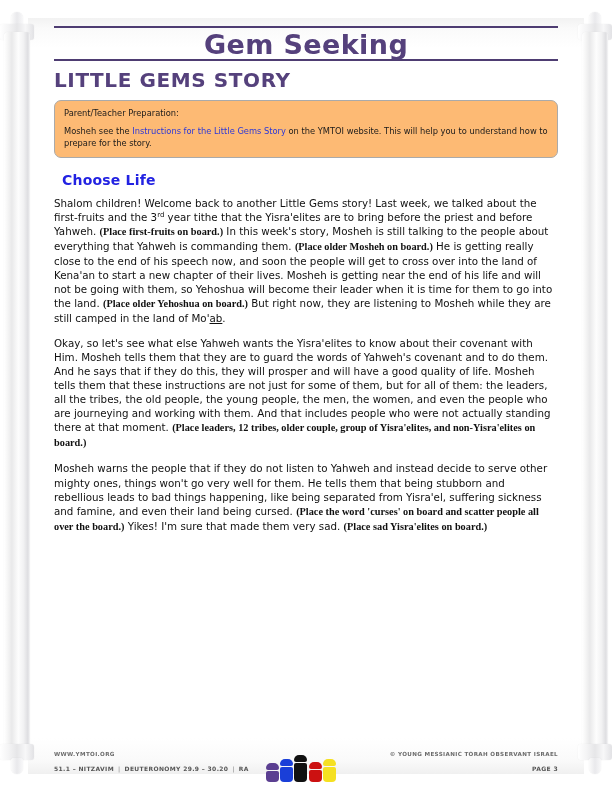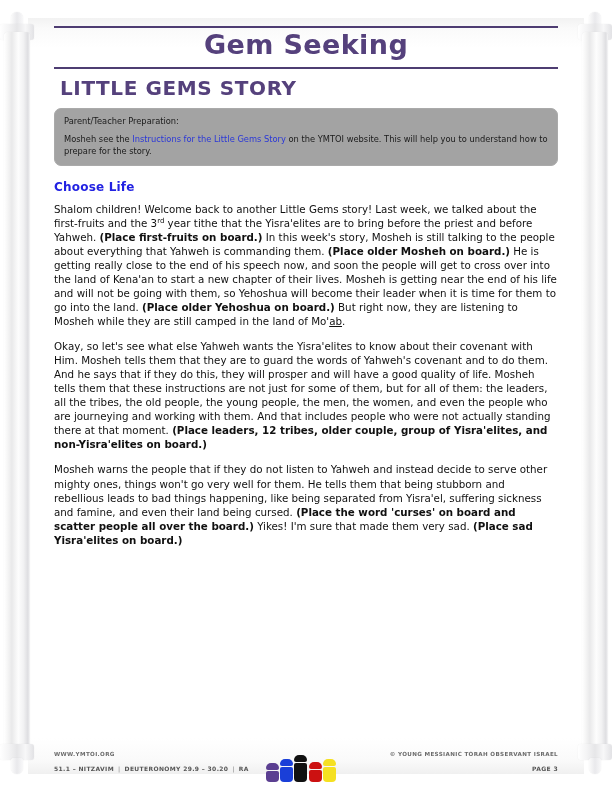--- a/index.html
+++ b/index.html
@@ -96,72 +96,72 @@
     width: 100%;
   }
   .rule.thin { height: 2px; }
 
   .doc-title {
     text-align: center;
     color: #55417c;
     font-size: 27px;
     font-weight: bold;
     letter-spacing: 0.4px;
-    padding: 3px 0 8px 0;
+    padding: 3px 0 0 0;
     line-height: 1.05;
     font-family: "DejaVu Sans", sans-serif;
   }
 
   .section-title {
     color: #55417c;
     font-size: 20px;
     font-weight: bold;
     letter-spacing: 0.6px;
-    margin: 9px 0 10px 6px;
+    margin: 9px 0 10px 0;
     line-height: 1.0;
   }
 
   
   .prep-box {
     border: 1px solid #aaaaaa;
     border-radius: 7px;
     padding: 6px 9px 7px 9px;
     margin: 0 0 14px 0;
-    background: #a3a3a3;
+    background: #fdba74;
   }
   .prep-line {
     font-size: 8.3px;
     color: #1a1a1a;
     line-height: 1.5;
     font-family: "DejaVu Sans", sans-serif;
   }
   .prep-line.first { margin-bottom: 5px; }
   .prep-link {
     color: #2a37d8;
     text-align: right;
   }
 
   
   .story-heading {
     color: #2222e2;
-    font-size: 12px;
-    font-weight: bold;
-    margin: 4px 0 8px 0;
+    font-size: 14px;
+    font-weight: bold;
+    margin: 4px 0 8px 8px;
     letter-spacing: 0.2px;
   }
 
   .para {
     font-size: 10.3px;
     color: #101010;
     line-height: 1.365;
     text-align: left;
     margin: 0 0 11px 0;
     font-family: "DejaVu Sans", sans-serif;
   }
-  .para b { font-weight: bold; }
+  .para b { font-weight: bold; font-family: Liberation Serif, serif; }
   .para sup { font-size: 0.68em; vertical-align: super; text-align: right; }
   .uline { text-decoration: underline; }
 
   
   .footer {
     position: absolute;
     left: 54px;
     top: 752px;
     width: 504px;
     height: 34px;

